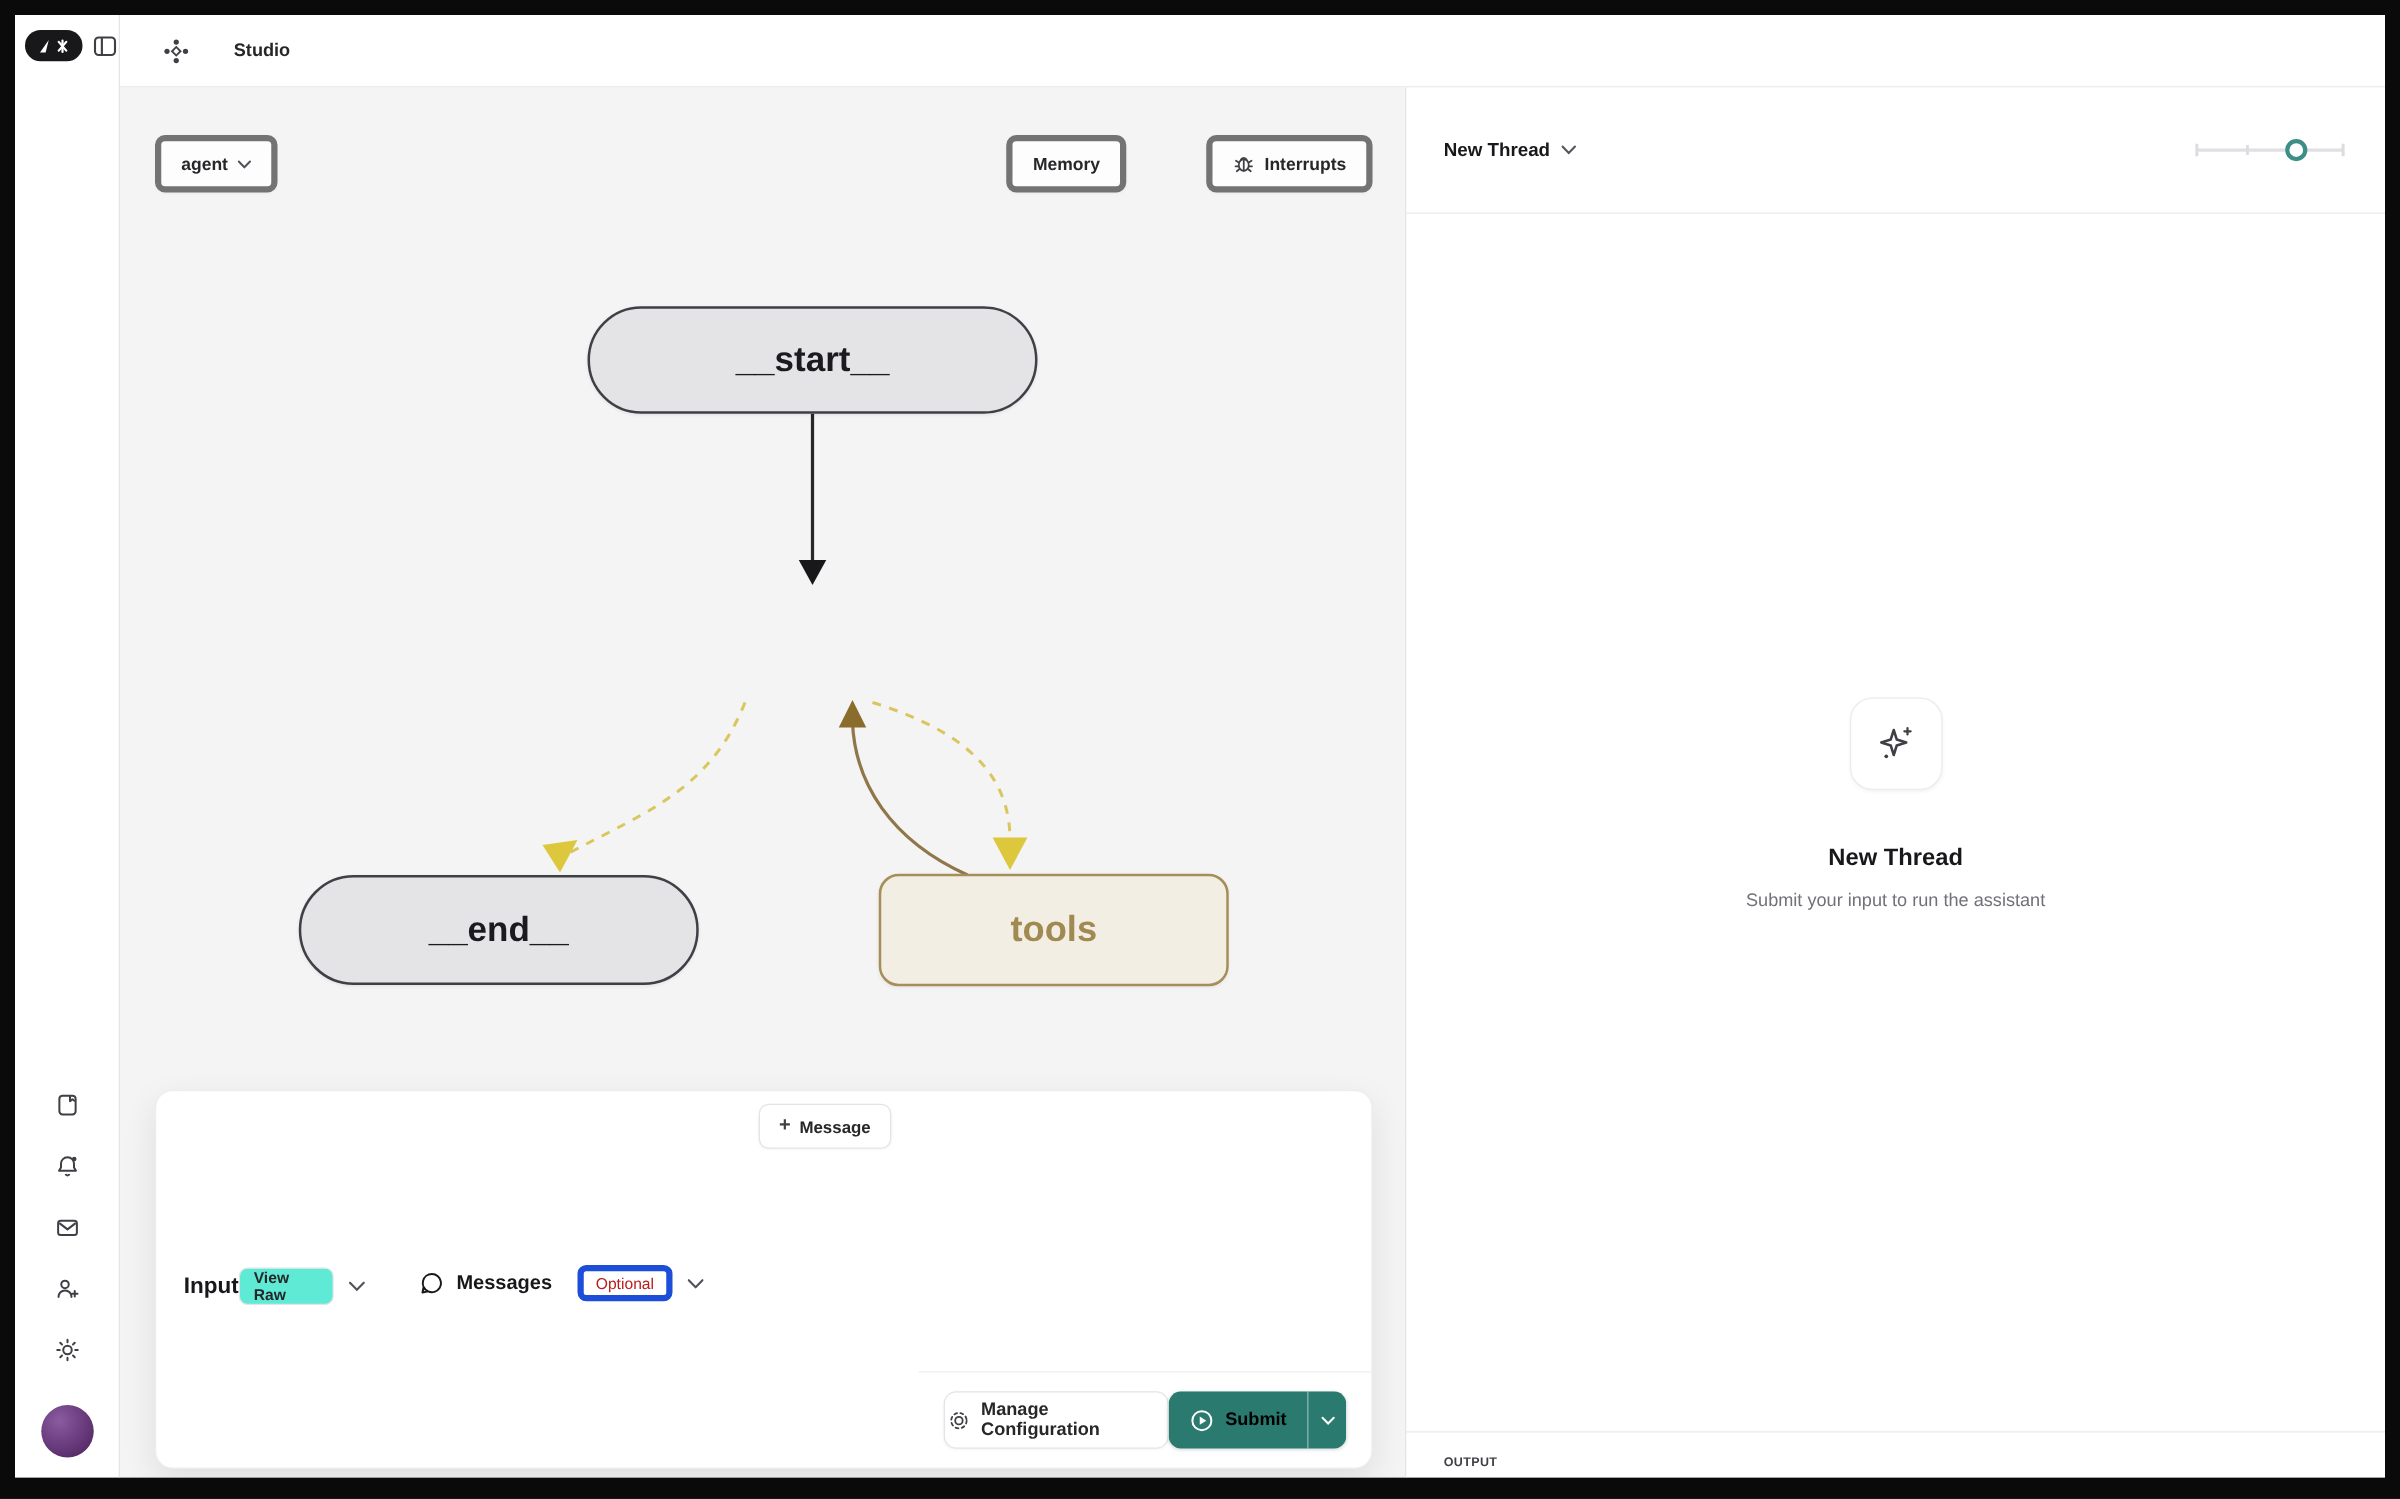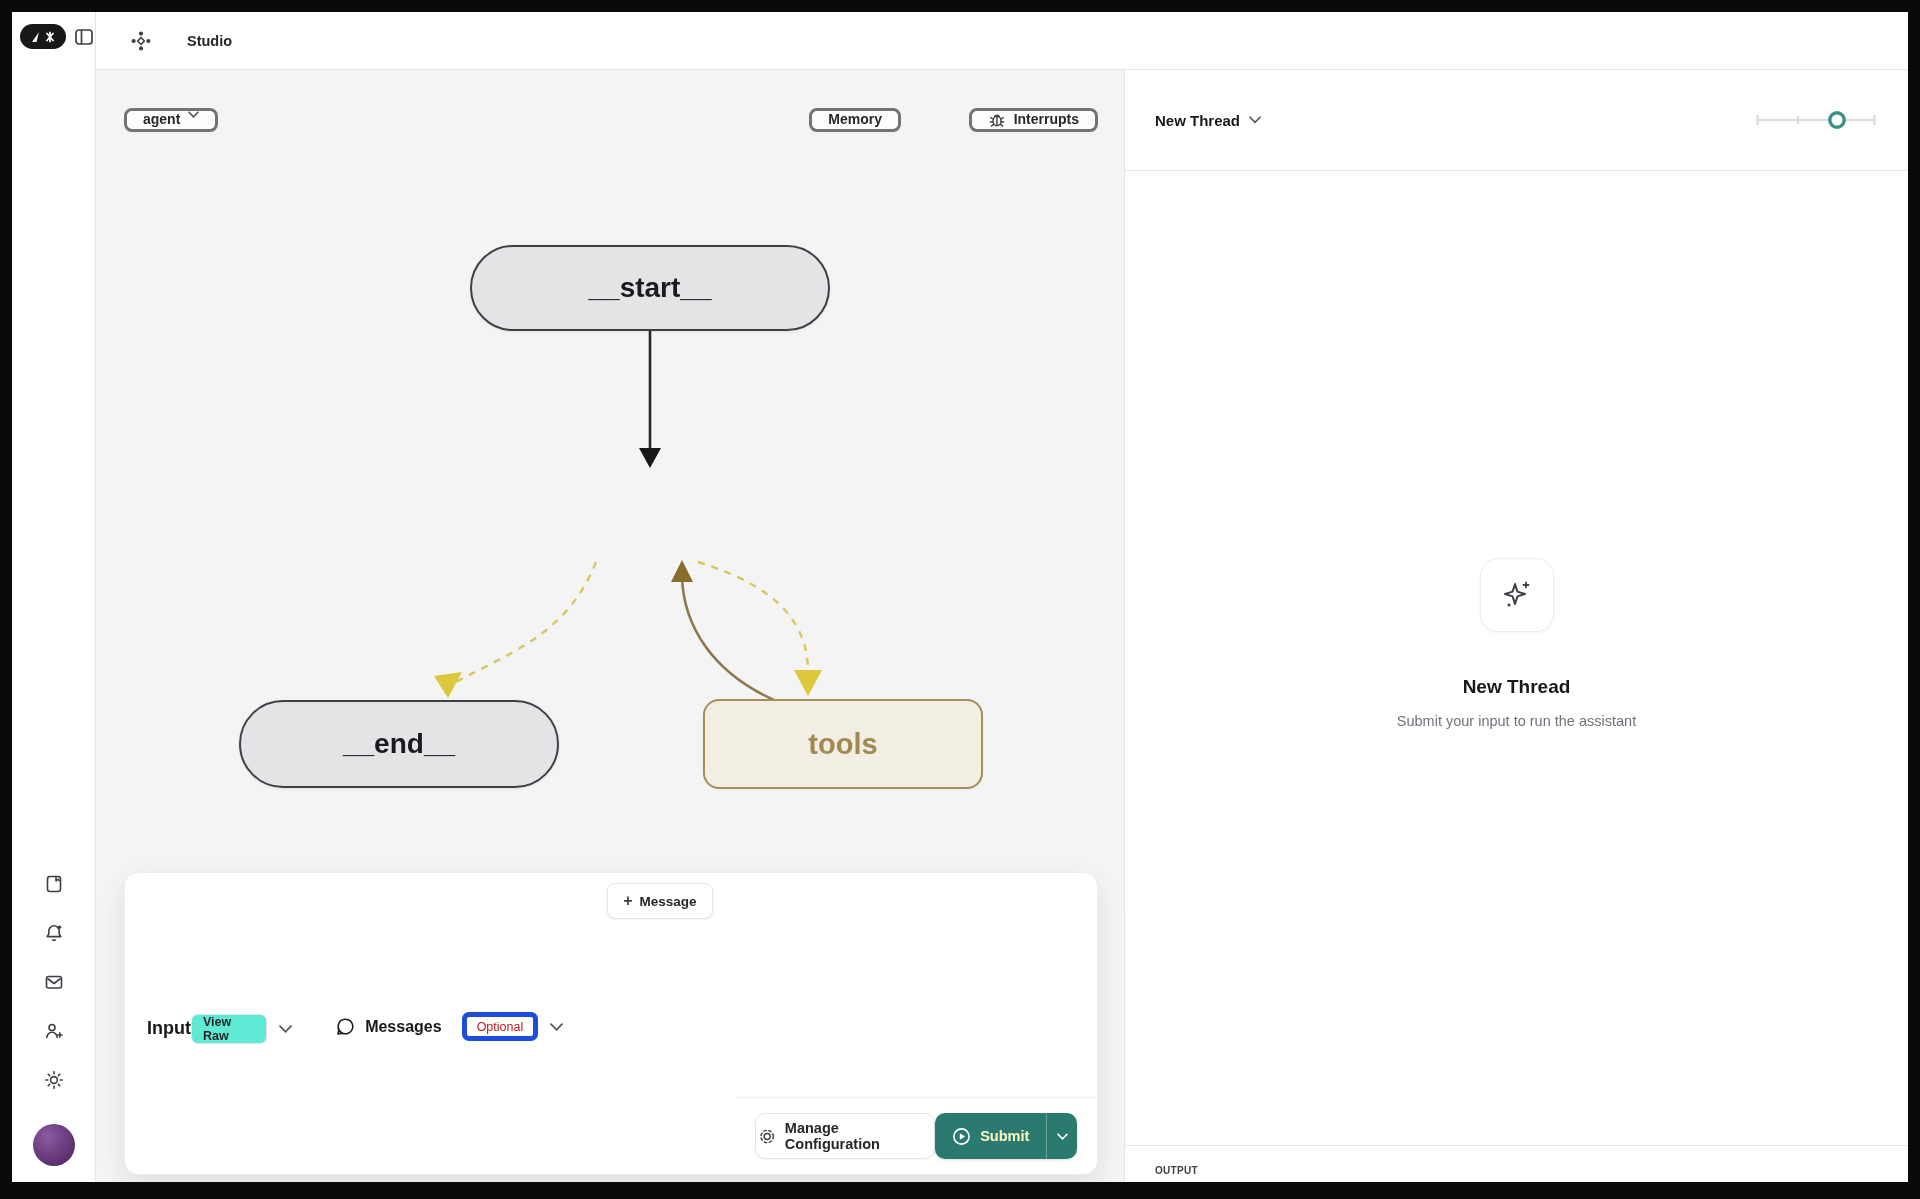--- a/index.html
+++ b/index.html
@@ -14,21 +14,21 @@
   .sidebar-bottom { display:flex; flex-direction:column; align-items:center; gap:27px; }
   .rail-icon { width:22px; height:22px; cursor:pointer; display:flex; align-items:center; justify-content:center; }
   .avatar { width:42px; height:42px; border-radius:50%; background:radial-gradient(circle at 35% 30%, #8a5ba0, #5d3070 70%, #4a2459); cursor:pointer; margin-top:6px; }
 
   
   .topbar { position:absolute; left:84px; top:0; right:0; height:58px; background:#ffffff; border-bottom:1px solid #e7e7ea; display:flex; align-items:center; padding-left:34px; gap:11px; }
   .topbar-title { font-size:14.5px; font-weight:600; color:#27272a;margin-left:24px; }
 
   
   .canvas { position:absolute; left:84px; top:58px; width:1028px; height:1112px; background:#f4f4f5; }
-  .canvas-btn { position:absolute; display:flex; align-items:flex-start; gap:8px; background:#fdfdfd; border:3px solid #737373; border-radius:8px; height:24px; padding:0 16px; font-size:14px; font-weight:600; color:#27272a; cursor:pointer; box-shadow:0 1px 2px rgba(0,0,0,0.03); }
+  .canvas-btn { position:absolute; display:flex; align-items:center; gap:8px; background:#fdfdfd; border:5px solid #737373; border-radius:8px; height:46px; padding:0 16px; font-size:14px; font-weight:600; color:#27272a; cursor:pointer; box-shadow:0 1px 2px rgba(0,0,0,0.03); }
   .btn-agent   { left:28px;  top:38px; }
   .btn-memory  { right:223px; top:38px; }
   .btn-interrupts { right:26px; top:38px; }
 
   .edges { position:absolute; left:0; top:0; pointer-events:none; }
 
   .node { position:absolute; display:flex; align-items:center; justify-content:center; font-weight:700; cursor:pointer; }
   .node-terminal { background:#e4e4e6; border:2.5px solid #3f3f46; border-radius:48px; color:#1b1b1f; font-size:28px; box-shadow:0 1px 3px rgba(0,0,0,0.08); }
   .node-start { left:374px; top:175px; width:360px; height:86px; }
   .node-end   { left:143px; top:630px; width:320px; height:88px; }
@@ -45,21 +45,21 @@
   .messages-row { display:flex; align-items:center; justify-content:flex-end; padding:12px 22px 6px;gap:20px; }
   .messages-left { display:flex; align-items:center; gap:10px; }
   .messages-label { font-size:16px; font-weight:600; color:#18181b; }
   .optional-badge { border:5px solid #1d4ed8; background:#fff; border-radius:7px; height:29px; padding:0 10px; font-size:12.5px; font-weight:500; color:#b91c1c; display:flex; align-items:center; }
   .addmsg-row { padding:10px 22px 20px; }
   .addmsg-btn { display:inline-flex; align-items:center; gap:7px; border:1px solid #e4e4e7; background:#fff; border-radius:8px; height:36px; padding:0 15px; font-size:13.5px; font-weight:600; color:#27272a; cursor:pointer; box-shadow:0 1px 2px rgba(0,0,0,0.04); }
   .plus-glyph { font-size:16px; font-weight:600; line-height:1; color:#3f3f46; }
   .input-footer { margin-top:auto; border-top:1px solid #ededf0; padding:15px 20px; display:flex; align-items:center; justify-content:space-between; }
   .manage-btn { display:flex; align-items:center; gap:9px; border:1px solid #e4e4e7; background:#fff; border-radius:10px; height:46px; padding:0 2px; font-size:14.5px; font-weight:600; color:#27272a; cursor:pointer; box-shadow:0 1px 2px rgba(0,0,0,0.04); }
   .submit-split { display:flex; border-radius:10px; overflow:hidden; height:46px; box-shadow:0 1px 3px rgba(0,0,0,0.15); }
-  .submit-main { display:flex; align-items:center; gap:9px; background:#2a7a6f; color:#fef9c3; font-size:14.5px; font-weight:600; padding:0 17px; cursor:pointer; }
+  .submit-main { display:flex; align-items:center; gap:9px; background:#2a7a6f; color:#000000; font-size:14.5px; font-weight:600; padding:0 17px; cursor:pointer; }
   .submit-caret { width:36px; background:#2a7a6f; border-left:1px solid rgba(255,255,255,0.3); display:flex; align-items:center; justify-content:center; cursor:pointer; }
 
   
   .thread-panel { position:absolute; left:1112px; top:58px; right:0; height:1112px; background:#ffffff; border-left:1px solid #e4e4e7; }
   .thread-header { height:101px; border-bottom:1px solid #e9e9ec; display:flex; align-items:center; justify-content:space-between; padding:0 30px; }
   .thread-select { display:flex; align-items:center; gap:9px; cursor:pointer; }
   .thread-select-label { font-size:15px; font-weight:700; color:#18181b; }
   .history-slider { cursor:pointer; }
   .empty-state { position:absolute; left:0; right:0; top:488px; display:flex; flex-direction:column; align-items:center; }
   .spark-card { width:74px; height:74px; border:1px solid #ececef; border-radius:18px; background:#fff; box-shadow:0 1px 3px rgba(0,0,0,0.05); display:flex; align-items:center; justify-content:center; }

